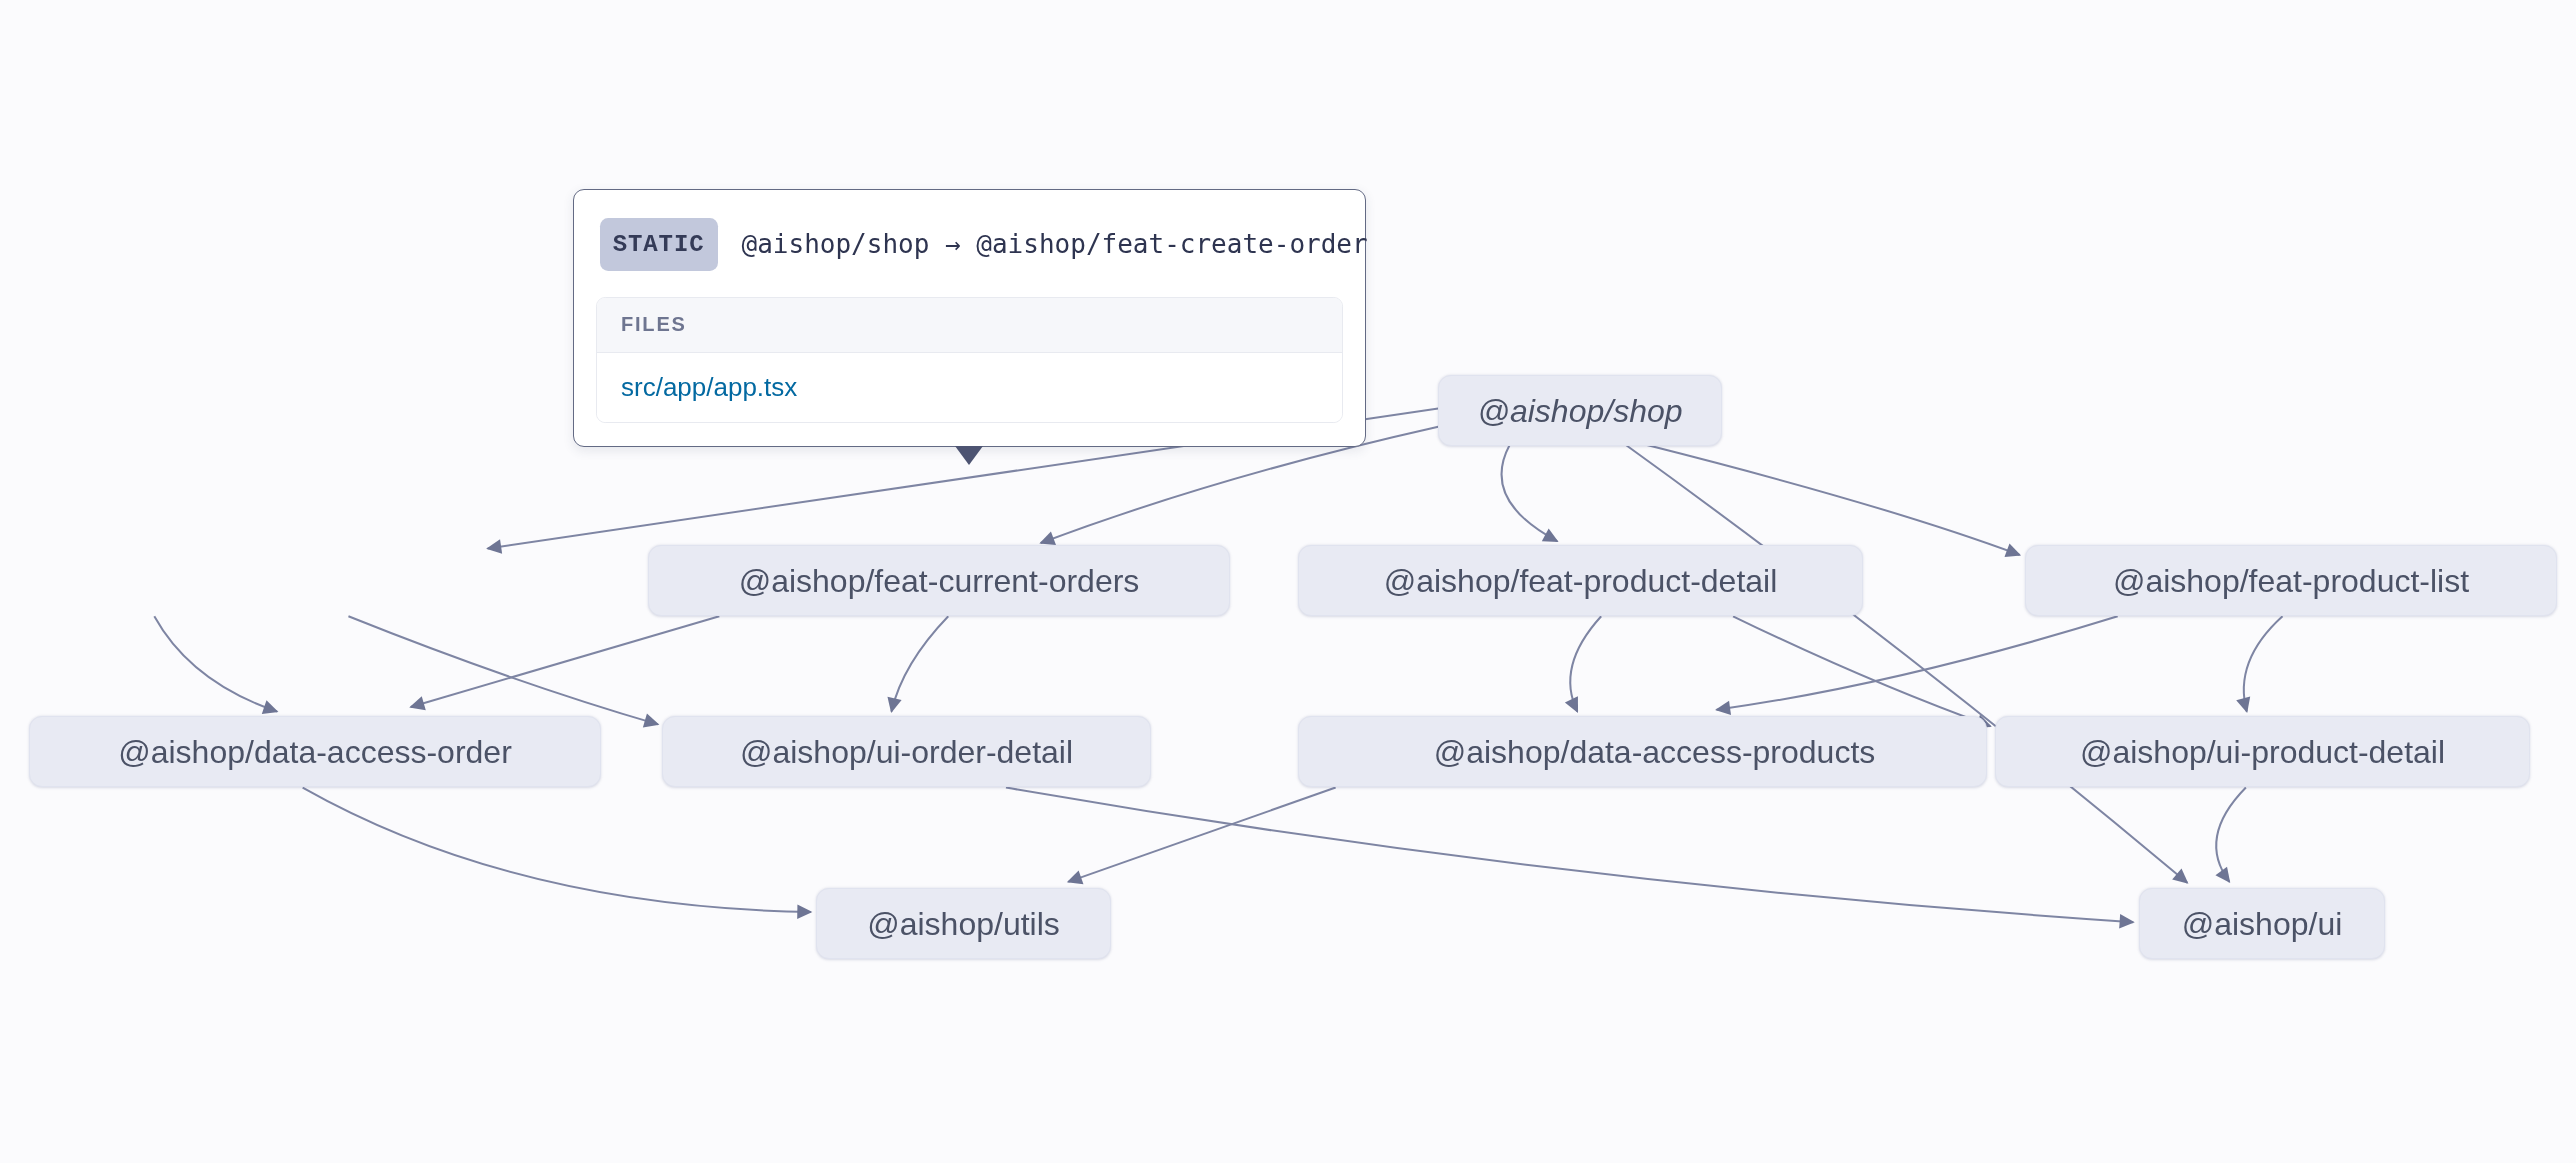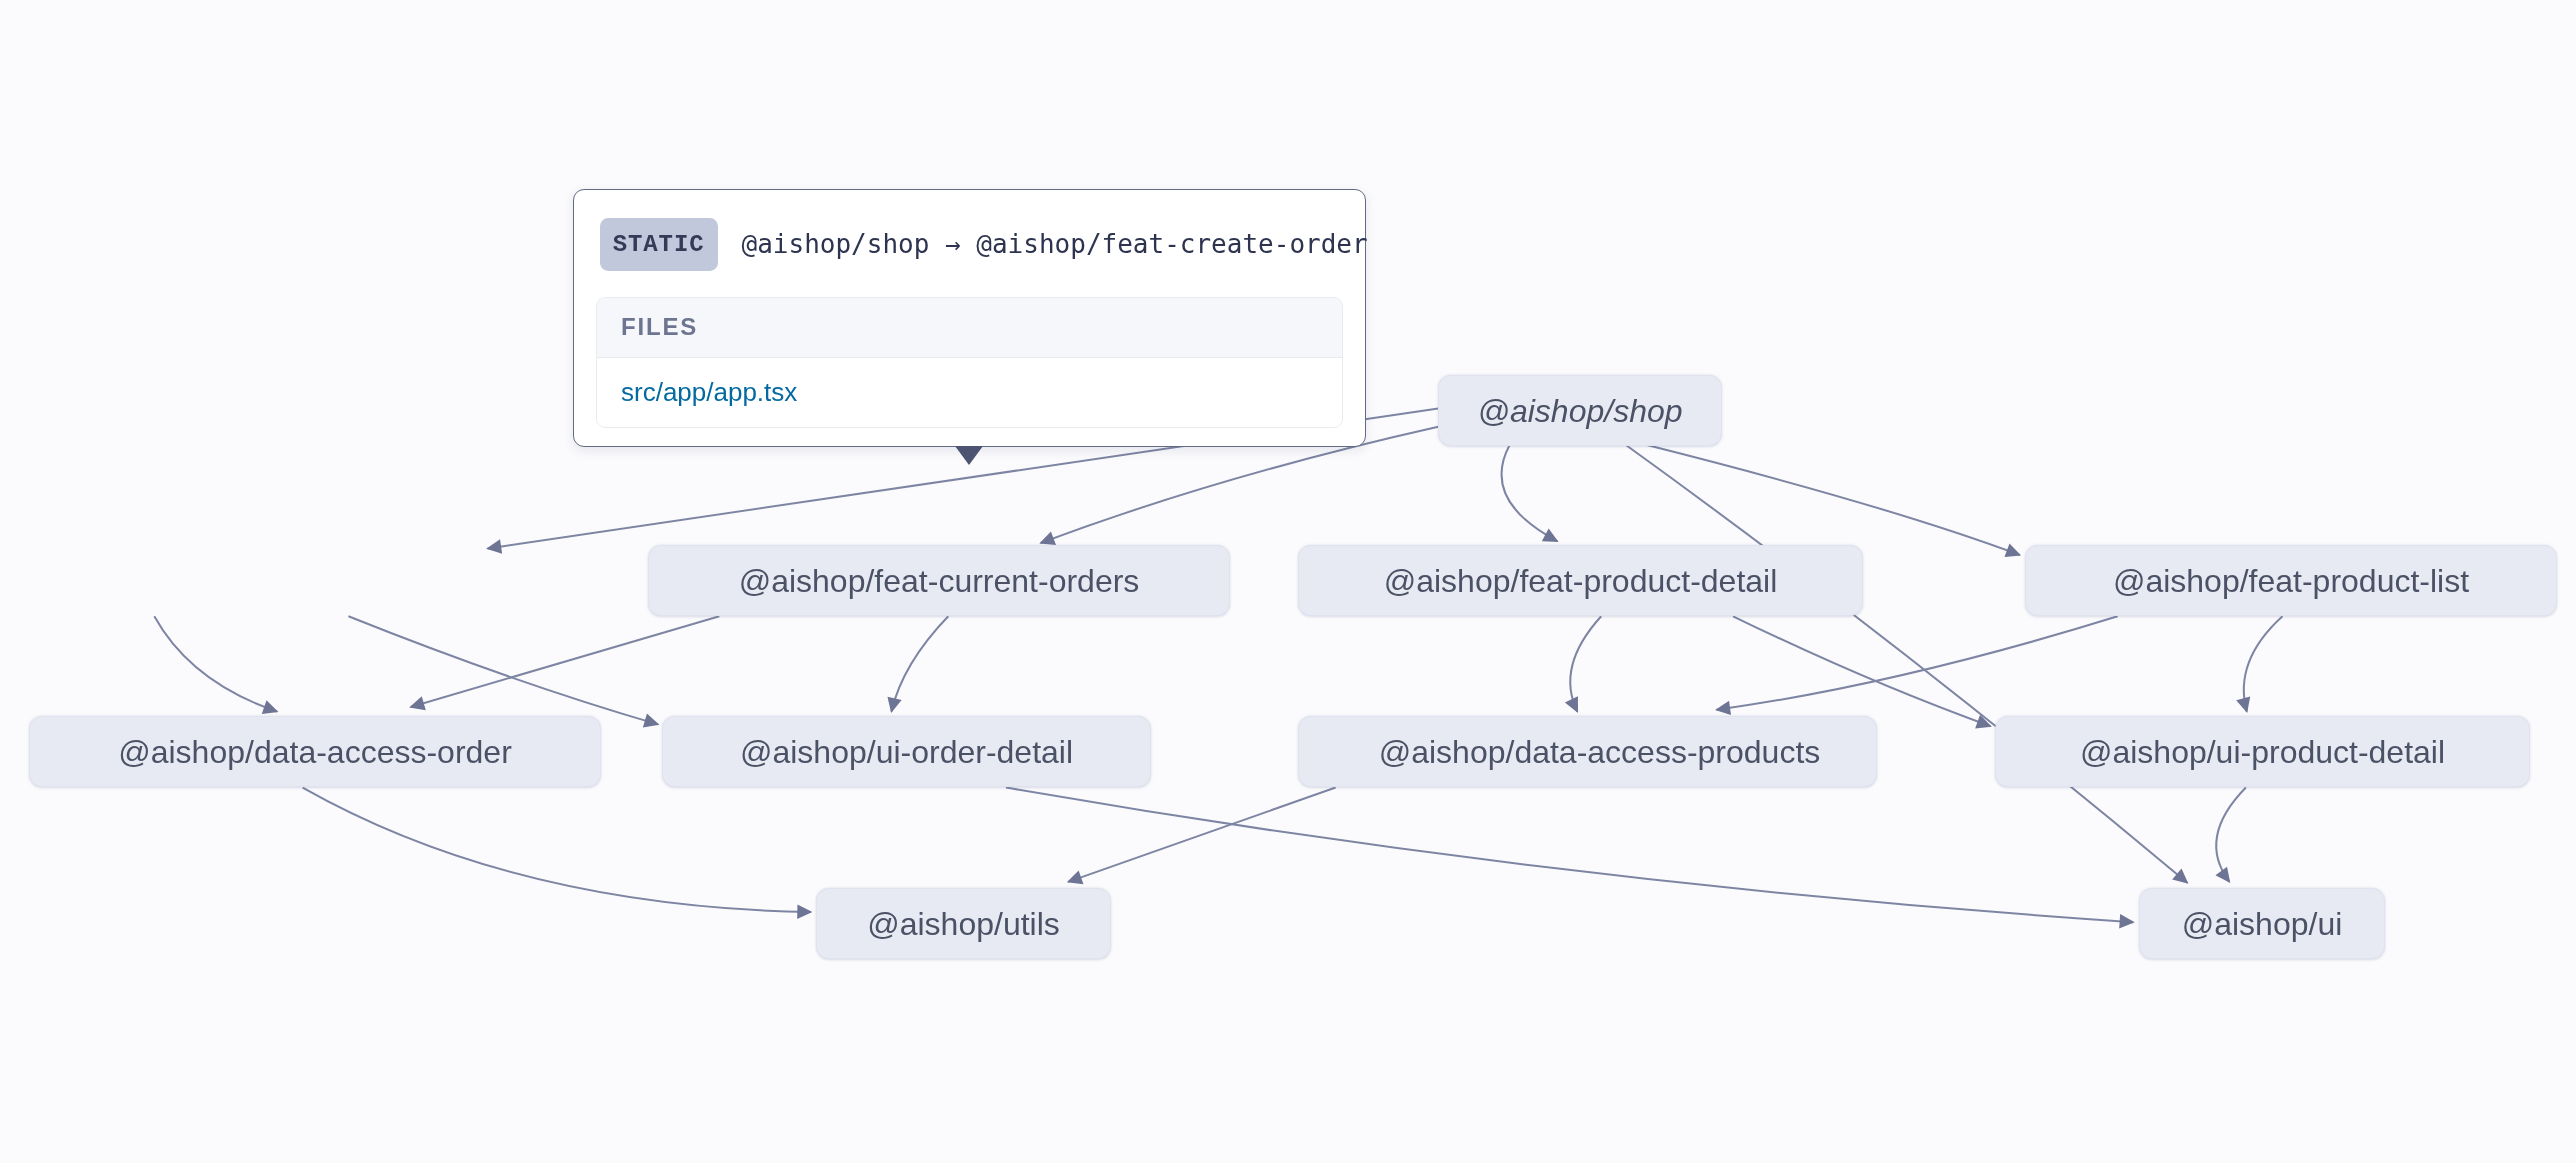--- a/index.html
+++ b/index.html
@@ -87,21 +87,21 @@
     white-space: nowrap;
   }
   .tt-files-box {
     border: 0.9px solid #e8eaf0;
     border-radius: 9.2px;
     overflow: hidden;
   }
   .tt-files-heading {
     background: #f6f7fa;
     color: #6e7590;
-    font-size: 24px;
+    font-size: 20px;
     font-weight: 600;
     letter-spacing: 1.8px;
     padding: 15.6px 24px;
     border-bottom: 0.9px solid #e8eaf0;
   }
   .tt-file-row {
     background: #ffffff;
     color: #0369a1;
     font-size: 26px;
     padding: 19px 24px;
@@ -139,21 +139,21 @@
       </g>
   </svg>
 
   <div id="nodes-layer">
       <div class="node" style="left: 1438px; top: 375px; width: 284px; font-style: italic;">@aishop/shop</div>
       <div class="node" style="left: 648px; top: 545px; width: 582px;">@aishop/feat-current-orders</div>
       <div class="node" style="left: 1298px; top: 545px; width: 565px;">@aishop/feat-product-detail</div>
       <div class="node" style="left: 2025px; top: 545px; width: 532px;">@aishop/feat-product-list</div>
       <div class="node" style="left: 29px; top: 716px; width: 572px;">@aishop/data-access-order</div>
       <div class="node" style="left: 662px; top: 716px; width: 489px;">@aishop/ui-order-detail</div>
-      <div class="node" style="left: 1298px; top: 716px; width: 579px; padding-left: 24px;">@aishop/data-access-products</div>
+      <div class="node" style="left: 1298px; top: 716px; width: 689px; padding-left: 24px;">@aishop/data-access-products</div>
       <div class="node" style="left: 1995px; top: 716px; width: 535px;">@aishop/ui-product-detail</div>
       <div class="node" style="left: 816px; top: 888px; width: 295px;">@aishop/utils</div>
       <div class="node" style="left: 2139px; top: 888px; width: 246px;">@aishop/ui</div>
     </div>
 
   <div id="edge-tooltip">
     <div class="tt-header">
       <span class="tt-badge">STATIC</span>
       <span class="tt-edge-label">@aishop/shop → @aishop/feat-create-order</span>
     </div>

